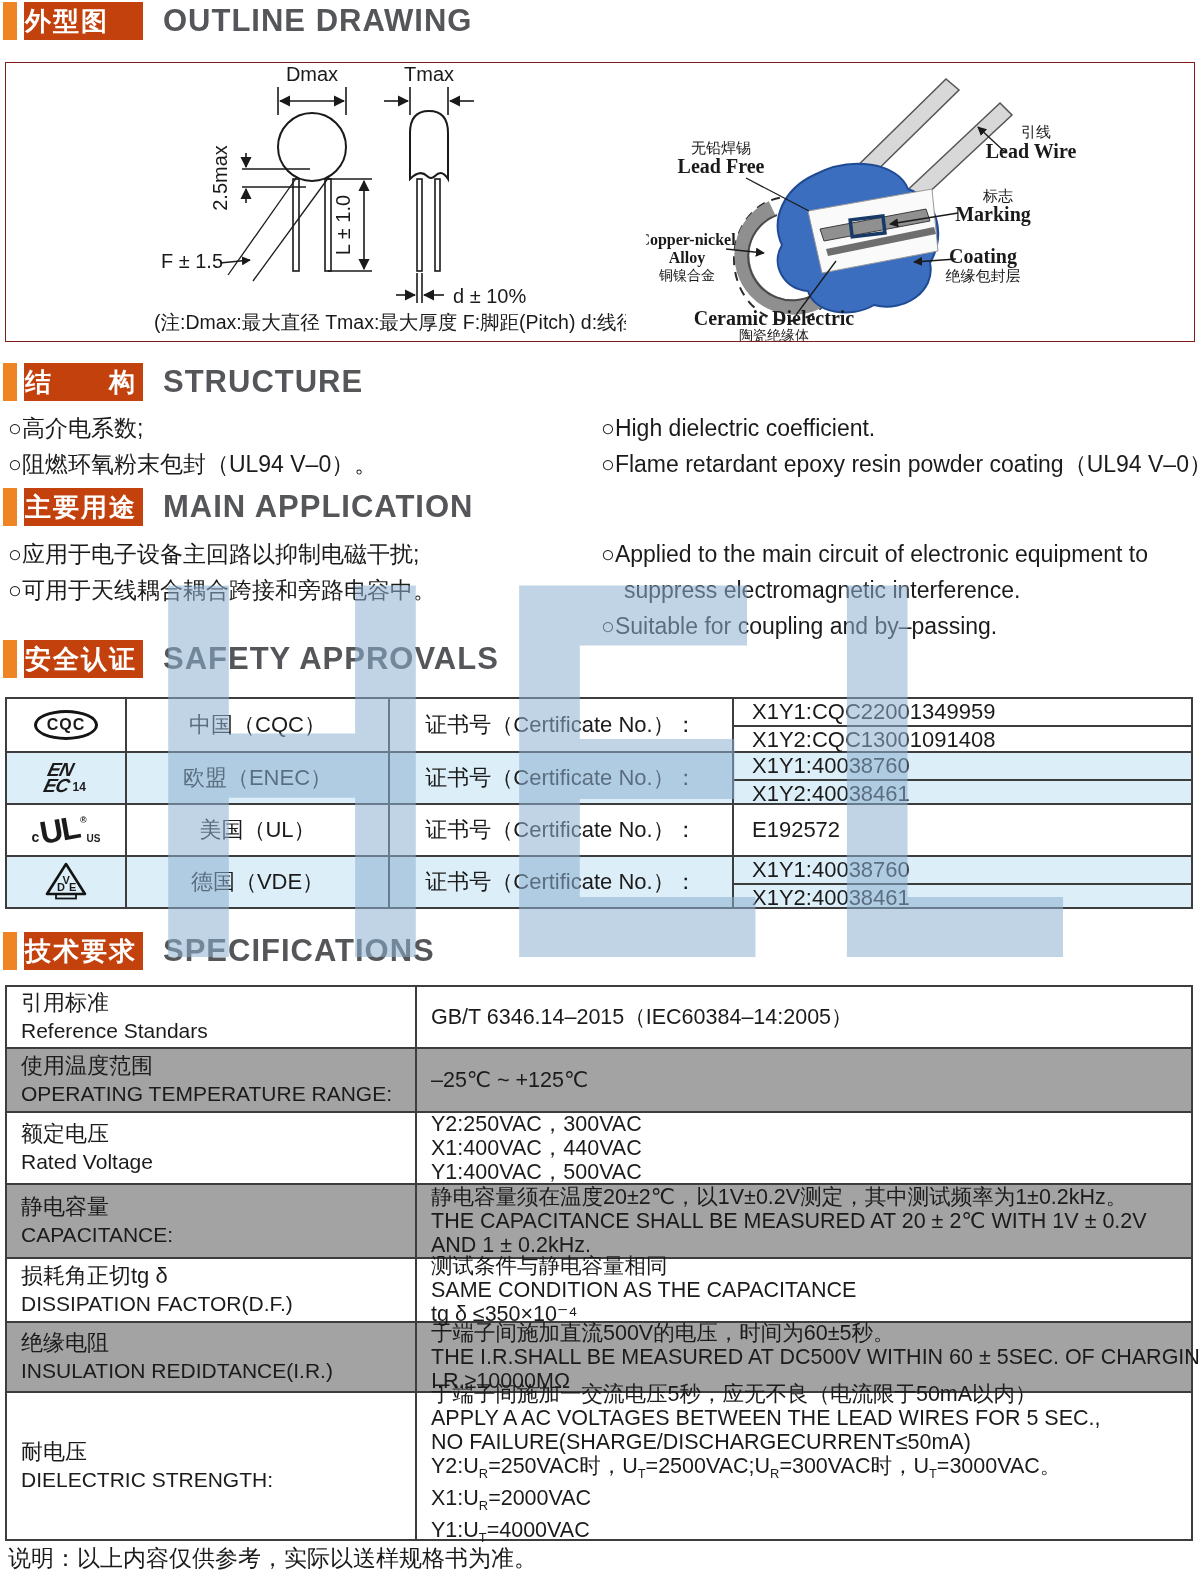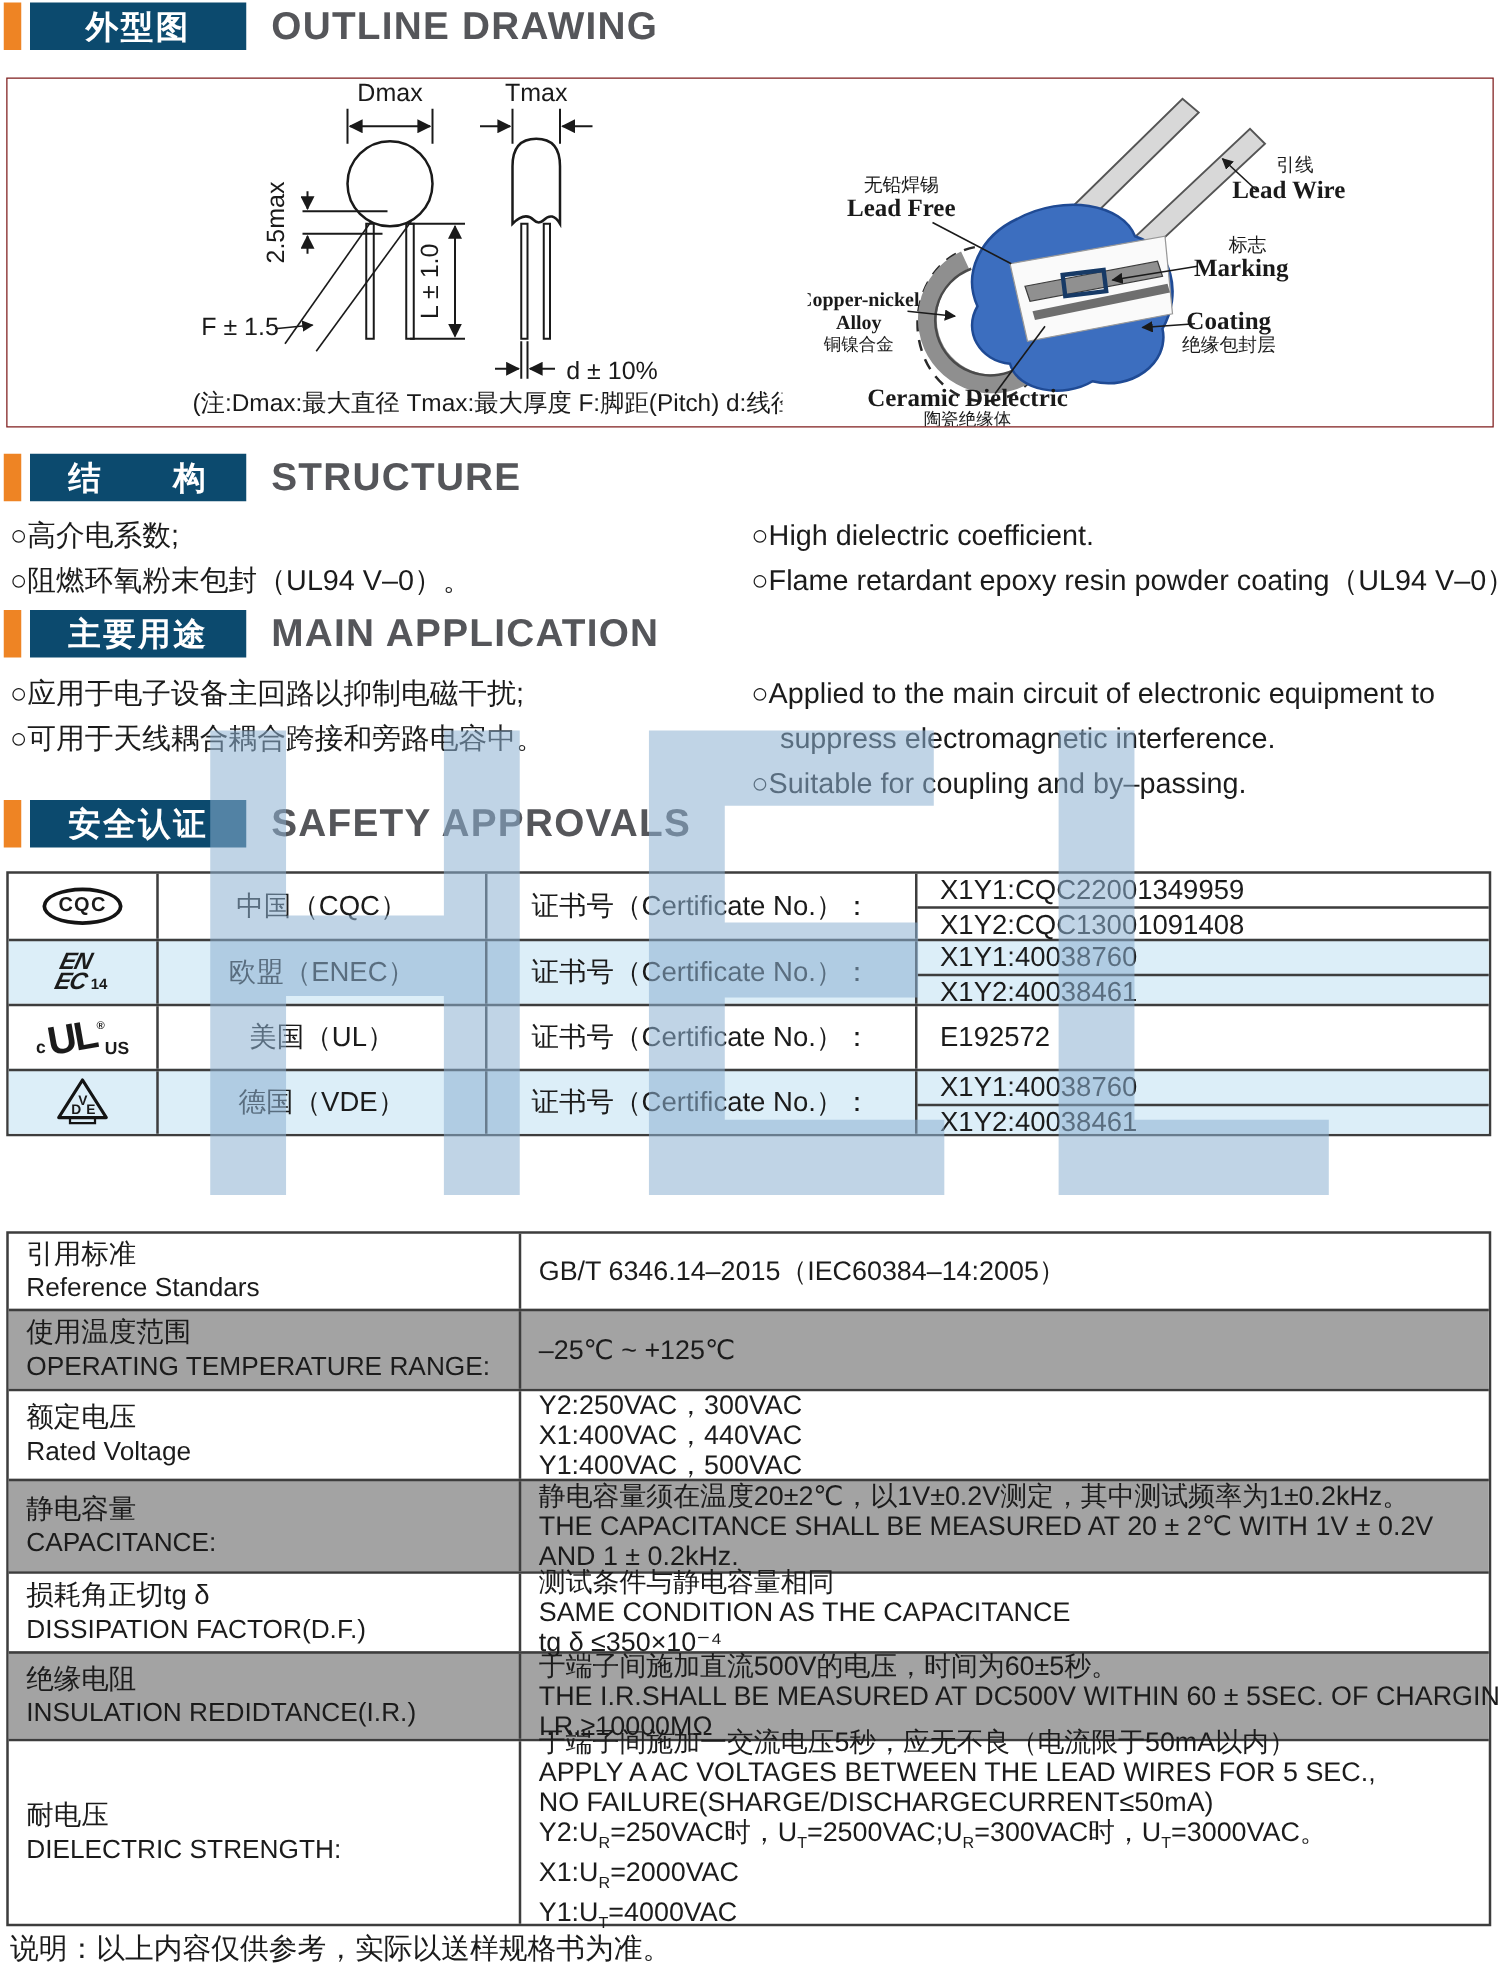--- a/index.html
+++ b/index.html
@@ -2,22 +2,22 @@
 <html><head>
 <meta charset="utf-8">
 <style>
   html,body{margin:0;padding:0;background:#fff;}
   .page{position:relative;width:1200px;height:1571px;background:#fff;overflow:hidden;
         font-family:"Liberation Sans","DejaVu Sans",sans-serif;color:#1b1b1b;}
 
   
   .sec{position:absolute;left:3px;display:flex;align-items:center;}
   .bar{width:14px;height:38px;background:#ee8424;margin-right:7px;flex:none;}
-  .badge{height:38px;background:#0c4a6e;color:#fff;font-weight:bold;font-size:26px;
-         line-height:39px;padding:0 28px;min-width:117px;text-align:center;letter-spacing:2px;flex:none;}
+  .badge{height:38px;background:#c2410c;color:#fff;font-weight:bold;font-size:26px;
+         line-height:39px;padding:0 1px;min-width:117px;letter-spacing:2px;flex:none;}
   .stitle{color:#55565a;font-weight:bold;font-size:31px;margin-left:20px;letter-spacing:1px;white-space:nowrap;}
 
   
   .drawing-box{position:absolute;top:62px;left:5px;width:1188px;height:278px;border:1px solid #7f1d1d;background:#fff;}
   .drawing-box svg{position:absolute;top:0;}
   svg text{font-family:"Liberation Sans","DejaVu Sans",sans-serif;fill:#1a1a1a;}
   svg text.serif{font-family:"Liberation Serif","DejaVu Serif",serif;font-weight:bold;}
 
   
   .cols{position:absolute;left:8px;width:1186px;display:flex;}
@@ -38,21 +38,21 @@
 
   
   .logo-cqc{border:3px solid #141414;border-radius:50%;padding:3px 10px;font-weight:bold;font-size:16px;letter-spacing:1px;}
   .logo-enec{display:flex;align-items:flex-start;font-weight:bold;}
   .enec-txt{display:flex;flex-direction:column;font-style:italic;font-size:19px;line-height:16px;transform:skewX(-14deg);letter-spacing:-1px;}
   .enec-10{font-size:12px;margin-top:18px;margin-left:2px;}
   .logo-ul{display:flex;align-items:center;font-weight:bold;}
   .ul-c{font-size:14px;margin-top:14px;}
   .ul-main{font-size:32px;font-weight:bold;transform:rotate(-10deg);letter-spacing:-2px;margin:0 1px;}
   .ul-reg{font-size:9px;margin-top:-20px;}
-  .ul-us{font-size:14px;margin-top:16px;}
+  .ul-us{font-size:10px;margin-top:16px;}
 
   
   .ptable{position:absolute;top:985px;left:5px;width:1188px;border:2px solid #3d3d3d;box-sizing:border-box;}
   .prow{display:flex;border-top:2px solid #3d3d3d;box-sizing:border-box;}
   .prow:first-child{border-top:none;}
   .prow.tint{background:#a3a3a3;}
   .plabel{width:408px;padding-left:14px;display:flex;flex-direction:column;justify-content:center;flex:none;box-sizing:border-box;}
   .plabel .cn{font-size:22px;line-height:28px;}
   .plabel .en{font-size:21px;line-height:28px;}
   .pval{flex:1;border-left:2px solid #3d3d3d;padding:4px 8px 4px 14px;display:flex;flex-direction:column;justify-content:center;box-sizing:border-box;}
@@ -276,20 +276,25 @@
       </div>
       <div class="cell-country">德国（VDE）</div>
       <div class="cell-certlabel">证书号（Certificate No.）：</div>
       <div class="cell-certs">
           <div class="ln">X1Y1:40038760</div>
           <div class="ln">X1Y2:40038461</div>
         </div>
     </div>
   </div>
 
+  <div class="sec" style="top:932px">
+    <span class="bar"></span>
+    <span class="badge">技术要求</span>
+    <span class="stitle">SPECIFICATIONS</span>
+  </div>
 
   <div class="ptable">
     <div class="prow" style="height:60px">
       <div class="plabel">
         <span class="cn">引用标准</span>
           <span class="en">Reference Standars</span>
       </div>
       <div class="pval">
           <div class="ln">GB/T 6346.14–2015（IEC60384–14:2005）</div>
         </div>

